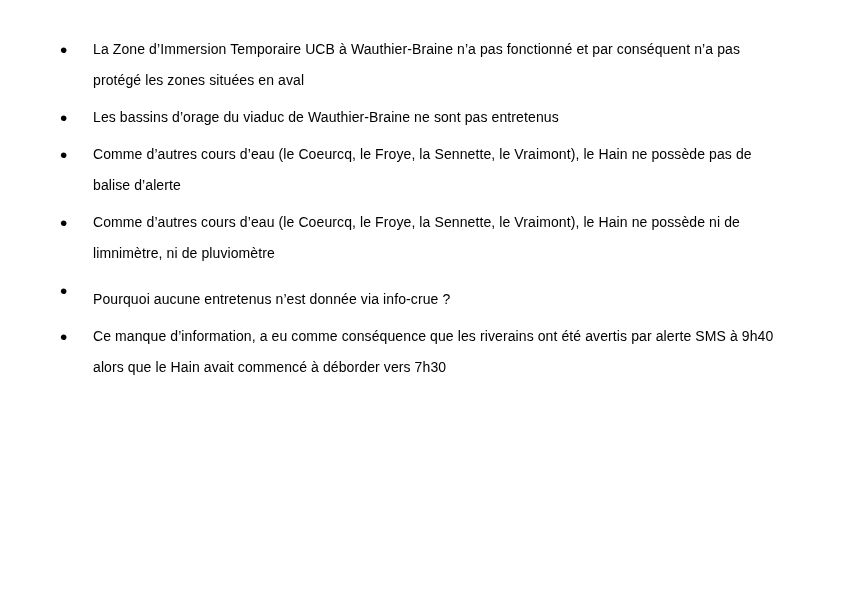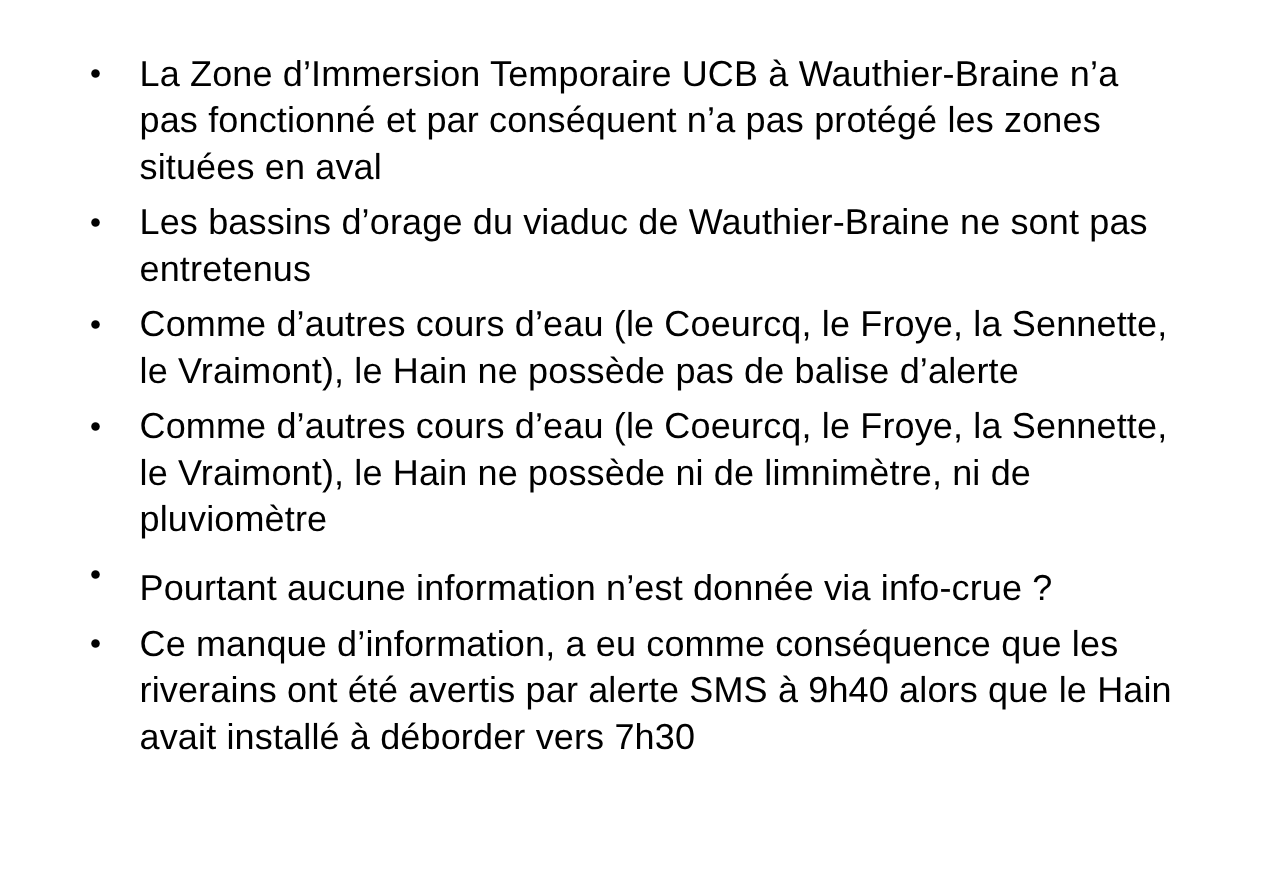--- a/index.html
+++ b/index.html
@@ -34,21 +34,21 @@
   .bullet-marker {
     flex: 0 0 auto;
     width: 33px;
     font-size: 21px;
     line-height: 31px;
     text-align: left;
     color: #000000;
   }
   .bullet-body {
     flex: 1 1 auto;
-    font-size: 24px;
+    font-size: 14px;
     line-height: 31px;
     letter-spacing: 0.1px;
     color: #000000;
     max-width: 690px;
   }
   .bullet-extra {
     display: block;
     margin-top: 9px;
   }
 </style>
@@ -74,23 +74,23 @@
     </li>
 
     <li class="bullet-item">
       <span class="bullet-marker">•</span>
       <span class="bullet-body">Comme d’autres cours d’eau (le Coeurcq, le Froye, la Sennette, le Vraimont), le Hain ne possède ni de limnimètre, ni de pluviomètre</span>
     </li>
 
     <li class="bullet-item">
       <span class="bullet-marker">•</span>
       <span class="bullet-body">
-        <span class="bullet-extra">Pourtant aucune information n’est donnée via info-crue ?</span>
+        <span class="bullet-extra">Pourquoi aucune entretenus n’est donnée via info-crue ?</span>
       </span>
     </li>
 
     <li class="bullet-item">
       <span class="bullet-marker">•</span>
-      <span class="bullet-body">Ce manque d’information, a eu comme conséquence que les riverains ont été avertis par alerte SMS à 9h40 alors que le Hain avait installé à déborder vers 7h30</span>
+      <span class="bullet-body">Ce manque d’information, a eu comme conséquence que les riverains ont été avertis par alerte SMS à 9h40 alors que le Hain avait commencé à déborder vers 7h30</span>
     </li>
 
   </ul>
 </div>
 
 </body></html>

